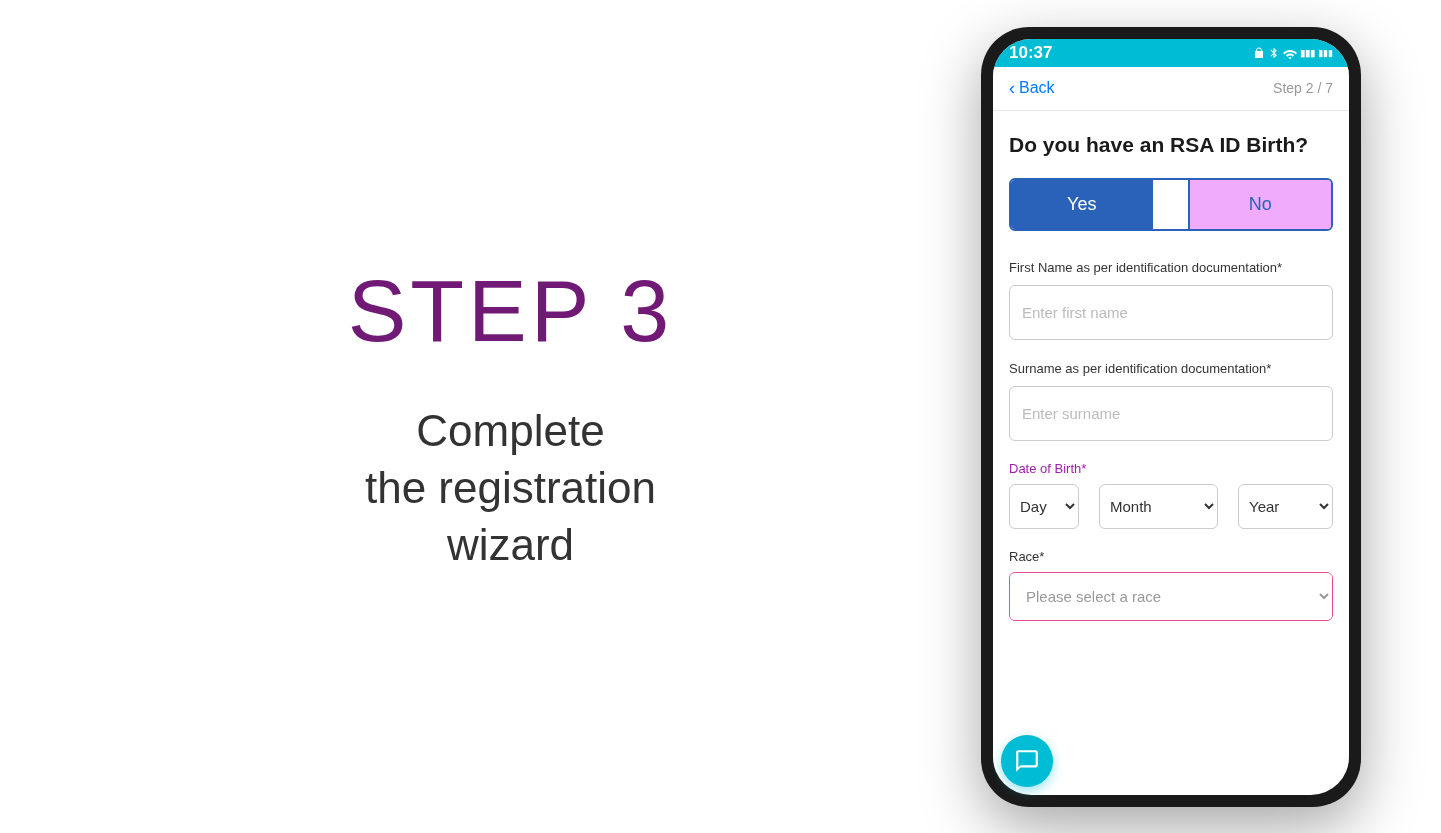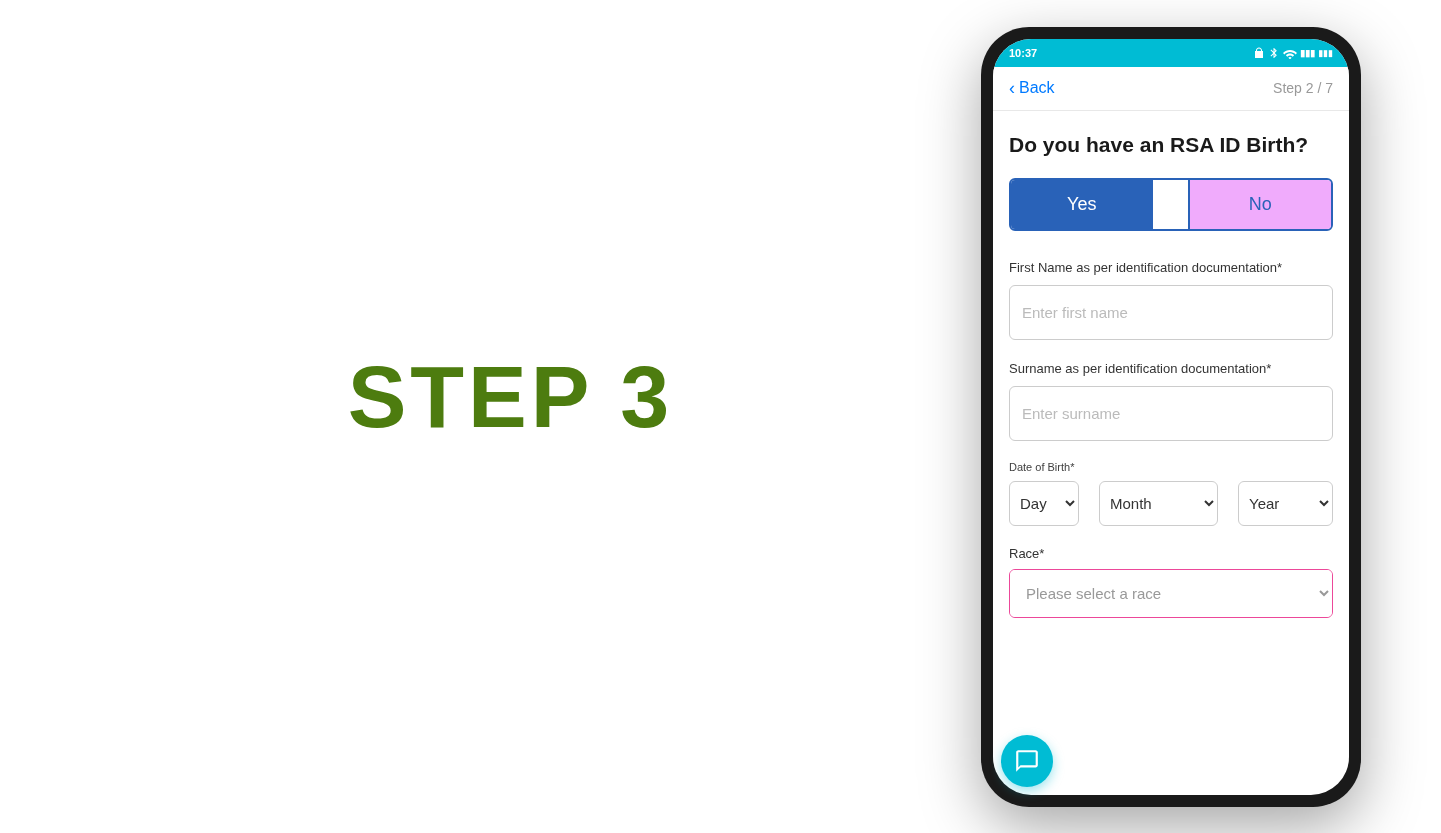--- a/index.html
+++ b/index.html
@@ -90,21 +90,21 @@
       height: 28px;
       display: flex;
       align-items: center;
       justify-content: space-between;
       padding: 0 16px;
       flex-shrink: 0;
     }
 
     .status-time {
       color: #ffffff;
-      font-size: 11px;
+      font-size: 17px;
       font-weight: 600;
     }
 
     .status-icons {
       display: flex;
       align-items: center;
       gap: 3px;
       color: #ffffff;
       font-size: 10px;
     }
@@ -210,22 +210,22 @@
       outline: none;
       background: #ffffff;
     }
 
     .text-input::placeholder {
       color: #bbbbbb;
     }
 
     
     .dob-label {
-      font-size: 11px;
-      color: #404040;
+      font-size: 13px;
+      color: #a21caf;
       margin-bottom: 8px;
     }
 
     .dob-selects {
       display: flex;
       gap: 20px;
       margin-bottom: 20px;
     }
 
     .dob-select {
@@ -300,21 +300,26 @@
       height: 26px;
       fill: white;
     }
   </style>
 </head>
 <body>
 
 <div class="page-container">
 
   <div class="left-content">
-    <h1 class="step-title" style="color: #4d7c0f; font-weight: bold;">STEP 3</h1>
+    <h1 class="step-title" style="color: #701a75;">STEP 3</h1>
+    <div class="step-description">
+      <span>Complete</span><br>
+      <span>the registration</span><br>
+      <span>wizard</span>
+    </div>
   </div>
 
   <div class="phone-wrapper">
     <div class="phone-frame">
       <div class="phone-screen">
 
         <div class="status-bar" style="background: rgb(0, 188, 212);">
           <span class="status-time">10:37</span>
           <div class="status-icons">
             <svg width="12" height="12" viewBox="0 0 24 24" fill="white">

